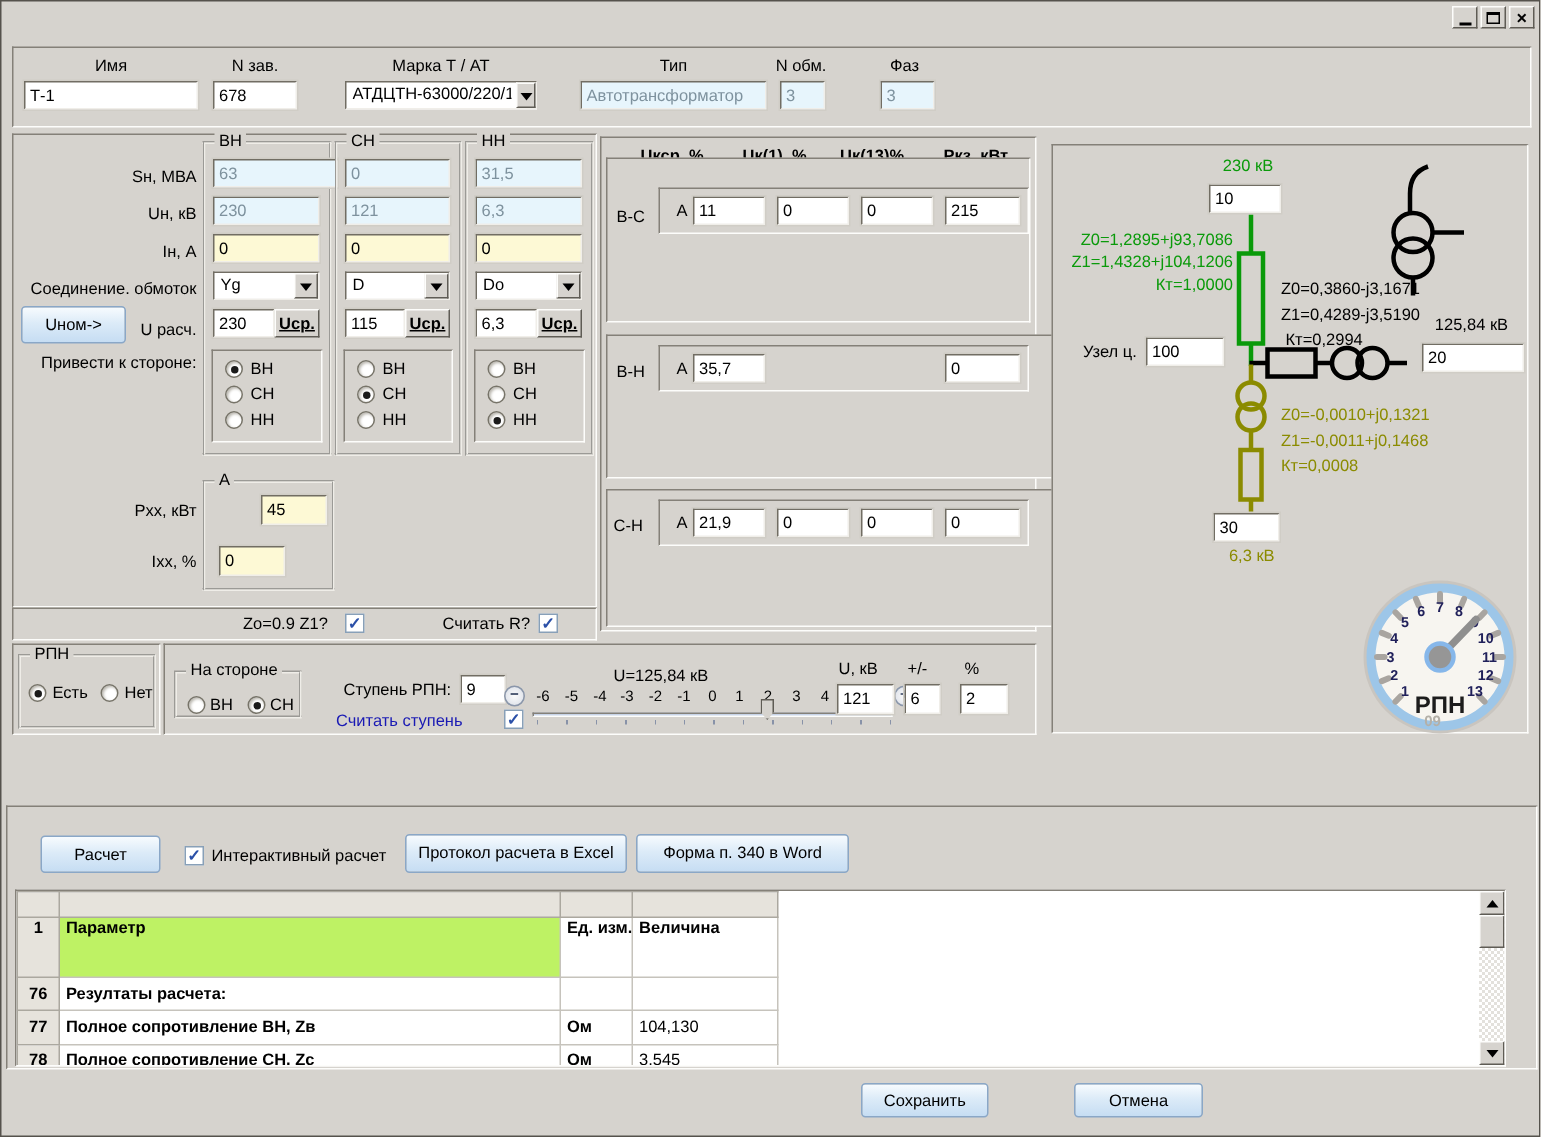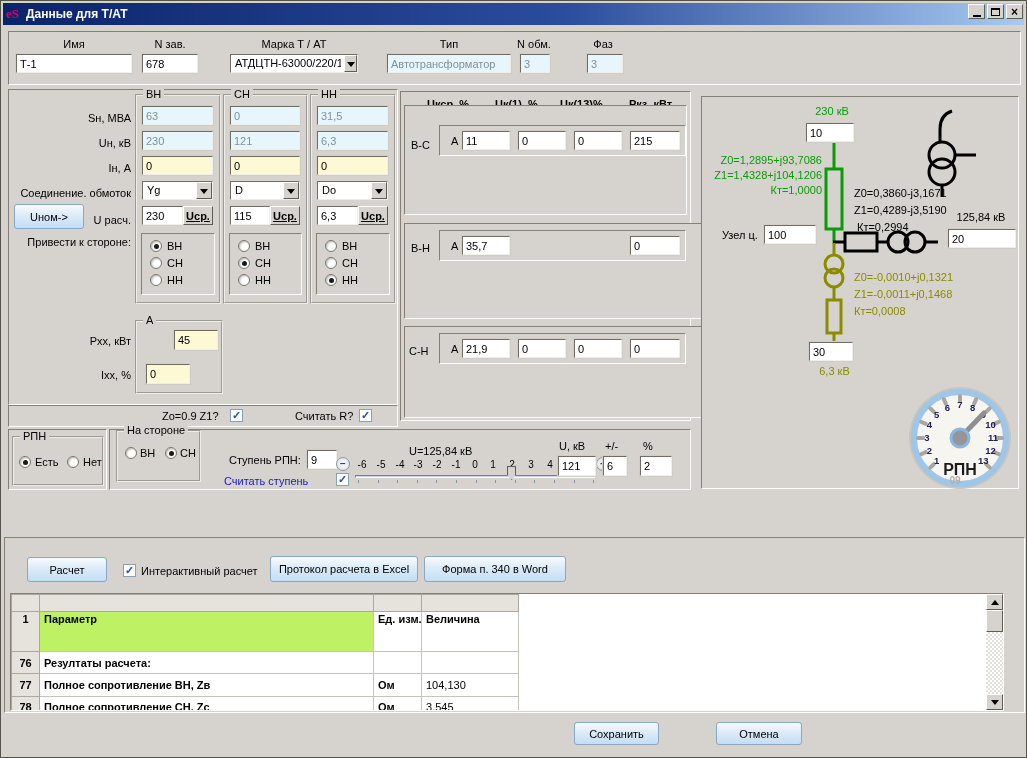--- a/index.html
+++ b/index.html
@@ -57,24 +57,20 @@
   .sb-btn{position:absolute;left:0;width:17px;height:16px;background:#d6d3ce;border:1px solid;border-color:#fdfdfb #5f5c55 #5f5c55 #fdfdfb;display:flex;align-items:center;justify-content:center}
   .arr-up{border:4px solid transparent;border-bottom:5px solid #000;margin-top:-4px}
   .arr-dn{border:4px solid transparent;border-top:5px solid #000;margin-top:4px}
   .sb-thumb{position:absolute;left:0;width:17px;height:22px;background:#d6d3ce;border:1px solid;border-color:#fdfdfb #5f5c55 #5f5c55 #fdfdfb}
 </style>
 </head>
 <body>
 
 <div class="w">
 
-  <div class="titlebar">
-    <span class="title-icon">eS</span>
-    <span class="title-text">Данные для Т/АТ</span>
-  </div>
   <div class="winbtns">
     <div class="winbtn">
         <span class="glyph-min"></span>
       </div>
     <div class="winbtn">
         <span class="glyph-max"></span>
       </div>
     <div class="winbtn">
         <span class="glyph-x">×</span>
       </div>
@@ -105,21 +101,21 @@
     <div class="rlbl" style="left:6px;top:72px;width:116px">Iн, А</div>
     <div class="rlbl" style="left:2px;top:97px;width:120px">Соединение. обмоток</div>
     <div class="btnb" style="left:5px;top:114px;width:70px;height:25px">Uном-&gt;</div>
     <div class="rlbl" style="left:38px;top:124px;width:84px">U расч.</div>
     <div class="rlbl" style="left:2px;top:146px;width:120px">Привести к стороне:</div>
     <div class="rlbl" style="left:6px;top:245px;width:116px">Рхх, кВт</div>
     <div class="rlbl" style="left:6px;top:279px;width:116px">Iхх, %</div>
 
     <div class="gb" style="left:126px;top:4px;width:86px;height:210px">
       <span class="legend">ВН</span>
-      <input class="inp blue" style="left: 5px; top: 10px; width: 71px;" readonly="" value="63">
+      <input class="inp blue" style="left: 5px; top: 10px; width: 83px;" readonly="" value="63">
       <input class="inp blue" style="left: 5px; top: 35px; width: 71px;" readonly="" value="230">
       <input class="inp yellow" style="left: 5px; top: 60px; width: 71px;" value="0">
       <div class="combo" style="left:5px;top:85px;width:71px">
         <span class="txt">Yg</span>
           <span class="dd"></span>
       </div>
       <input class="inp" style="left: 5px; top: 110px; width: 41px;" value="230">
       <div class="btn bold" style="left:46px;top:110px;width:30px;height:19px;text-decoration:underline">Uср.</div>
       <div class="sunken" style="left:4px;top:137px;width:74px;height:62px">
         <span class="radio on" style="left:8px;top:6px"></span>
@@ -229,21 +225,21 @@
     <div class="gb" style="left:3px;top:6px;width:92px;height:50px">
       <span class="legend">РПН</span>
       <span class="radio on" style="left:5px;top:18px"></span>
       <span class="lbl" style="left:21px;top:18px">Есть</span>
       <span class="radio" style="left:53px;top:18px"></span>
       <span class="lbl" style="left:69px;top:18px">Нет</span>
     </div>
   </div>
 
   <div class="sunken" style="left:108px;top:428px;width:582px;height:61px">
-    <div class="gb" style="left:6px;top:0;width:85px;height:52px">
+    <div class="gb" style="left:6px;top:17px;width:85px;height:32px">
       <span class="legend">На стороне</span>
       <span class="radio" style="left:7px;top:15px"></span>
       <span class="lbl" style="left:22px;top:15px">ВН</span>
       <span class="radio on" style="left:47px;top:15px"></span>
       <span class="lbl" style="left:62px;top:15px">СН</span>
     </div>
     <div class="lbl" style="left:119px;top:24px">Ступень РПН:</div>
     <input class="inp" style="left: 197px; top: 20px; width: 30px;" value="9">
     <div class="lbl navy" style="left:114px;top:45px">Считать ступень</div>
     <span class="check" style="left:226px;top:43px">✓</span>

